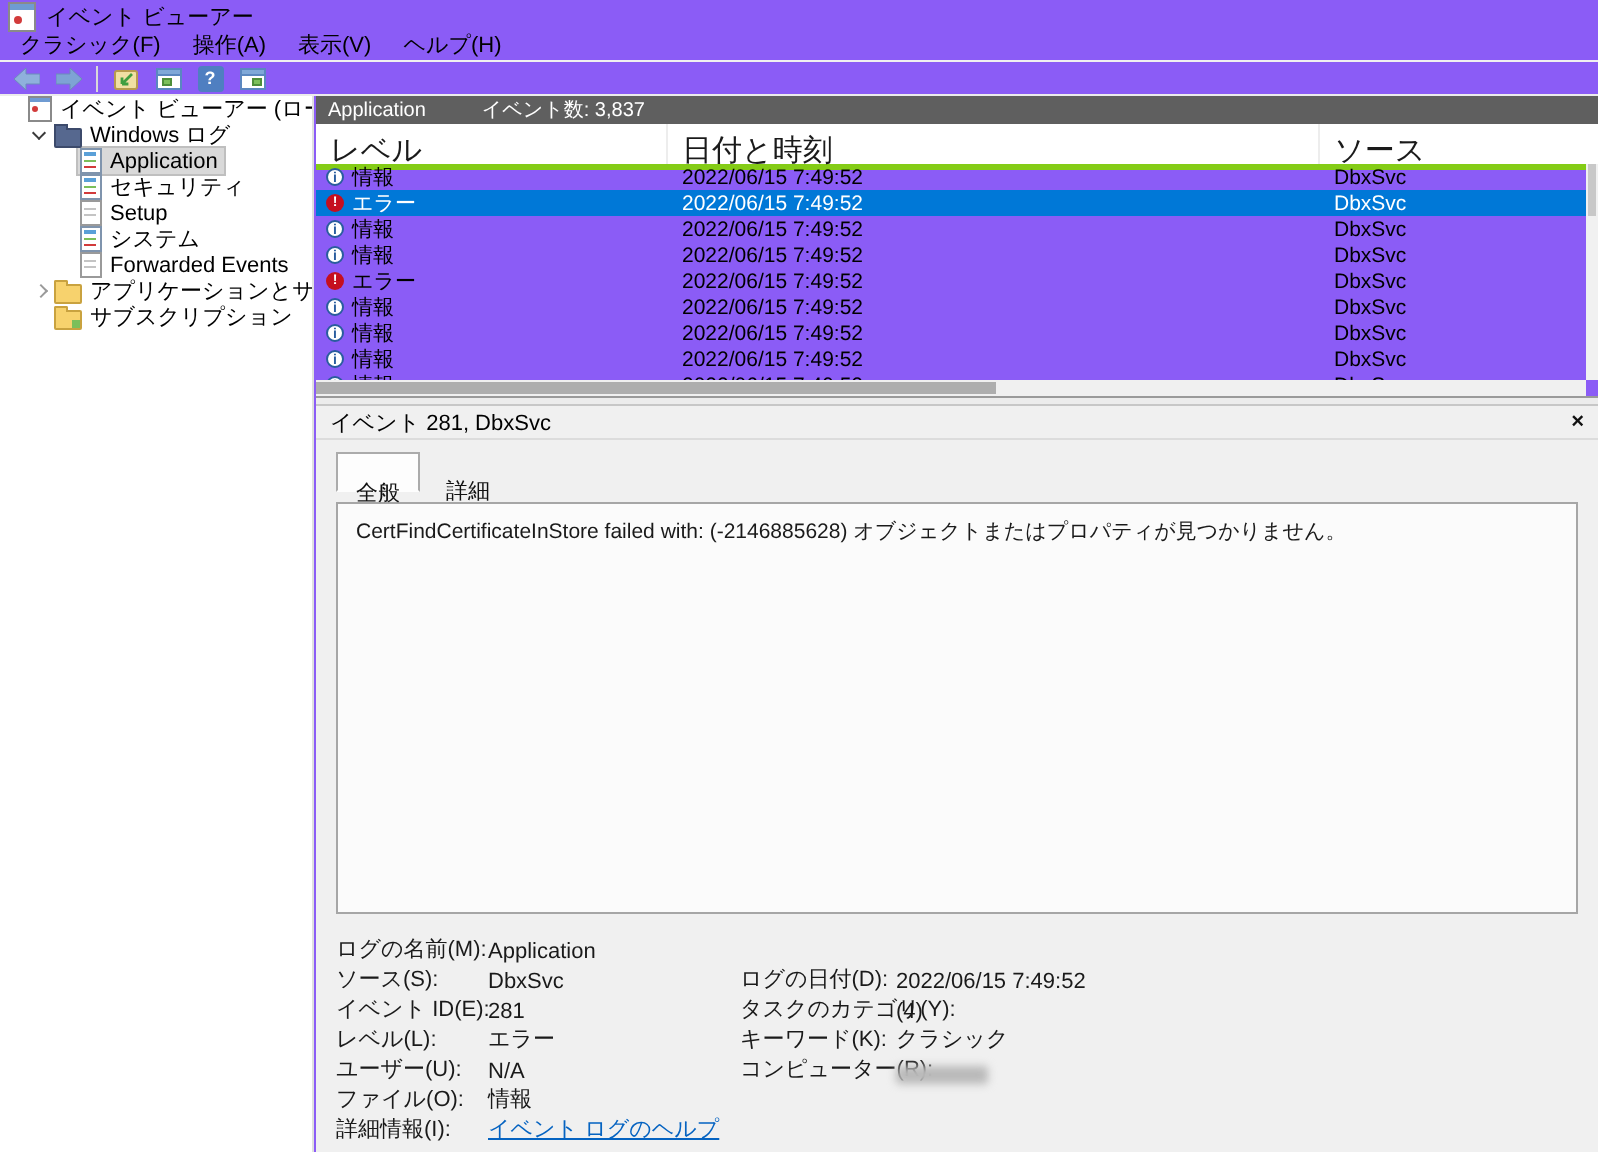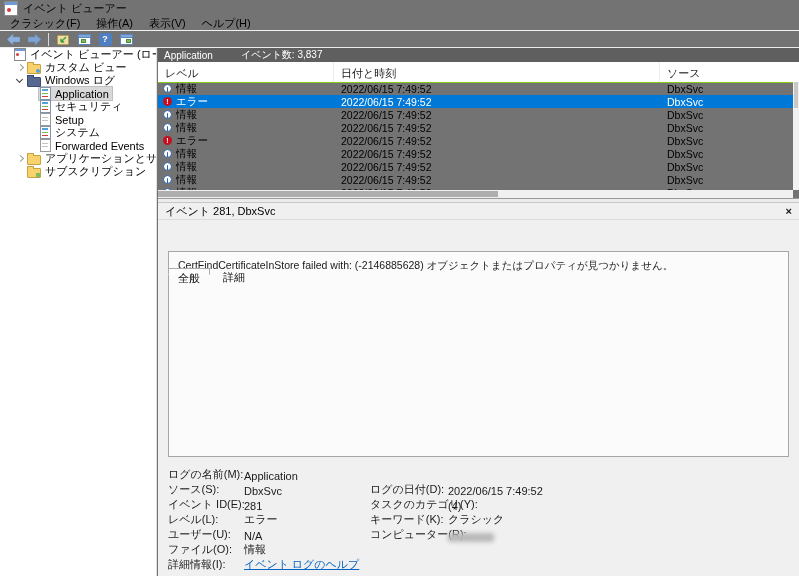--- a/index.html
+++ b/index.html
@@ -1,17 +1,17 @@
 <!DOCTYPE html>
 <html style="--accent: #0078d7; --error-red: #c50f1f; --pane-header-bg: #5f5f5f; --link-blue: #0563c1;"><head>
 <meta charset="utf-8">
 <style>
   html,body{margin:0;padding:0;background:#fff;overflow:hidden;}
   body{width:799px;height:584px;font-family:"Liberation Sans","DejaVu Sans",sans-serif;color:#000;}
-  .window{position:relative;width:799px;height:576px;background:#737373;}
+  .window{position:relative;width:799px;height:576px;background:#8b5cf6;}
 
   
   .titlebar{position:absolute;left:0;top:0;width:100%;height:16px;display:flex;align-items:center;gap:5px;padding-left:4px;box-sizing:border-box;}
   .titlebar .title{font-size:11px;}
   .appicon{width:12px;height:13px;background:#fff;border:1px solid #8a8a8a;position:relative;flex:none;}
   .appicon::before{content:"";position:absolute;left:0;top:0;width:100%;height:3px;background:#6f9bd2;}
   .appicon::after{content:"";position:absolute;left:2px;top:6px;width:4px;height:4px;border-radius:50%;background:#d23b3b;}
 
   .menubar{position:absolute;left:0;top:16px;width:100%;height:15px;display:flex;align-items:center;padding-left:2px;box-sizing:border-box;border-bottom:1px solid #f0f0f0;}
   .menu-item{font-size:11px;padding:0 8px;line-height:15px;}
@@ -45,21 +45,21 @@
   .ic-log-file{width:9px;height:11px;background:#fff;border:1px solid #7f94ad;position:relative;}
   .ic-log-file::before{content:"";position:absolute;left:1px;top:1px;width:6px;height:2px;background:#5aa0d8;}
   .ic-log-file::after{content:"";position:absolute;left:1px;top:5px;width:6px;height:1px;background:#7cbf5a;box-shadow:0 3px 0 #d23b3b;}
   .ic-page{width:9px;height:11px;background:#fff;border:1px solid #9a9a9a;position:relative;}
   .ic-page::before{content:"";position:absolute;left:1px;top:3px;width:6px;height:1px;background:#c4c4c4;box-shadow:0 3px 0 #c4c4c4;}
 
   
   .pane-header{position:absolute;left:0;top:0;width:100%;height:14px;background:var(--pane-header-bg,#5f5f5f);color:#fff;display:flex;align-items:center;font-size:10px;}
   .pane-header .ptitle{margin-left:6px;}
   .pane-header .pcount{margin-left:28px;}
-  .colheader{position:absolute;left:0;top:14px;width:100%;height:20px;background:#fff;border-bottom:1px solid #84cc16;display:flex;font-size:11px;color:#1a1a1a;}
+  .colheader{position:absolute;left:0;top:14px;width:100%;height:20px;background:#fff;border-bottom:3px solid #84cc16;display:flex;font-size:15px;color:#1a1a1a;}
   .colcell{box-sizing:border-box;padding:4px 0 0 7px;border-right:1px solid #ededed;height:20px;}
   .c1{width:176px;}.c2{width:326px;}.c3{flex:1;border-right:none;}
   .lrows{position:absolute;left:0;top:34px;width:635px;height:108px;overflow:hidden;}
   .lrow{display:flex;align-items:center;height:13px;font-size:10.5px;white-space:nowrap;}
   .lrow.sel{background:var(--accent,#0078d7);color:#fff;}
   .lcell1{width:176px;display:flex;align-items:center;gap:4px;padding-left:5px;box-sizing:border-box;flex:none;}
   .lcell2{width:326px;flex:none;padding-left:7px;box-sizing:border-box;}
   .lcell3{flex:1;padding-left:7px;box-sizing:border-box;}
   .sicon{width:9px;height:9px;border-radius:50%;flex:none;font-size:7px;line-height:9px;text-align:center;font-weight:bold;}
   .si-info{background:#fff;border:1px solid #2a5d9e;color:#2a5d9e;box-sizing:border-box;}
@@ -70,30 +70,30 @@
   .hthumb{position:absolute;left:0;top:1px;width:340px;height:6px;background:#aeaeae;}
   .vscroll{position:absolute;right:0;top:34px;width:6px;height:108px;background:#f1f1f1;}
   .vthumb{position:absolute;left:1px;top:0;width:4px;height:26px;background:#c8c8c8;}
 
   
   .splitter{position:absolute;left:0;top:150px;width:100%;height:4px;background:#ececec;border-top:1px solid #9a9a9a;box-sizing:border-box;}
   .detail{position:absolute;left:0;top:154px;width:100%;bottom:0;background:#f0f0f0;border-top:1px solid #c7c7c7;box-sizing:border-box;overflow:hidden;}
   .dheader{height:16px;display:flex;align-items:center;justify-content:space-between;padding:0 7px;font-size:11px;border-bottom:1px solid #dcdcdc;}
   .dclose{font-size:11px;font-weight:bold;line-height:14px;color:#111;}
   .tabs{display:flex;gap:4px;padding:6px 0 0 10px;height:20px;}
-  .tab{font-size:11px;padding:2px 9px 3px 9px;color:#111;margin-top:42px;}
+  .tab{font-size:11px;padding:12px 9px 3px 9px;color:#111;}
   .tab.active{background:#fdfdfd;border:1px solid #ababab;border-bottom-color:#fdfdfd;position:relative;top:0;}
   .msgbox{margin:5px 10px 0 10px;height:206px;background:#fbfbfb;border:1px solid #a6a6a6;box-sizing:border-box;font-size:10.5px;padding:7px 9px;color:#1a1a1a;}
   .fields{margin:10px 0 0 10px;font-size:11px;}
   .frow{display:flex;height:15px;align-items:flex-end;white-space:nowrap;}
   .flabel{width:76px;flex:none;color:#1a1a1a;}
   .fvalue{width:126px;flex:none;color:#1a1a1a;}
   .frlabel{width:78px;flex:none;color:#1a1a1a;}
   .frvalue{color:#1a1a1a;}
-  .link{color:var(--link-blue,#0563c1);text-decoration:underline;font-family:Liberation Serif, serif;}
+  .link{color:var(--link-blue,#0563c1);text-decoration:underline;}
   .redacted{display:inline-block;width:46px;height:9px;background:#b9b9b9;filter:blur(2px);border-radius:2px;}
 </style>
 </head>
 <body>
 
 <div class="window">
 
   <div class="titlebar">
     <span class="appicon"></span>
     <span class="title">イベント ビューアー</span>
@@ -145,27 +145,20 @@
 
   <div class="tree" id="tree">
       <div class="trow" style="padding-left: 2px;">
         <span class="chev"></span>
         <span class="titem">
           <span class="ticon ic-event-viewer"></span>
           <span class="tlabel">イベント ビューアー (ローカル)</span>
         </span>
       </div>
       <div class="trow" style="padding-left: 15px;">
-        <span class="chev chev-r"></span>
-        <span class="titem">
-          <span class="ticon ic-folder-custom-views"></span>
-          <span class="tlabel">カスタム ビュー</span>
-        </span>
-      </div>
-      <div class="trow" style="padding-left: 15px;">
         <span class="chev chev-d"></span>
         <span class="titem">
           <span class="ticon ic-folder-windows-logs"></span>
           <span class="tlabel">Windows ログ</span>
         </span>
       </div>
       <div class="trow" style="padding-left: 28px;">
         <span class="chev"></span>
         <span class="titem sel">
           <span class="ticon ic-log-file"></span>

